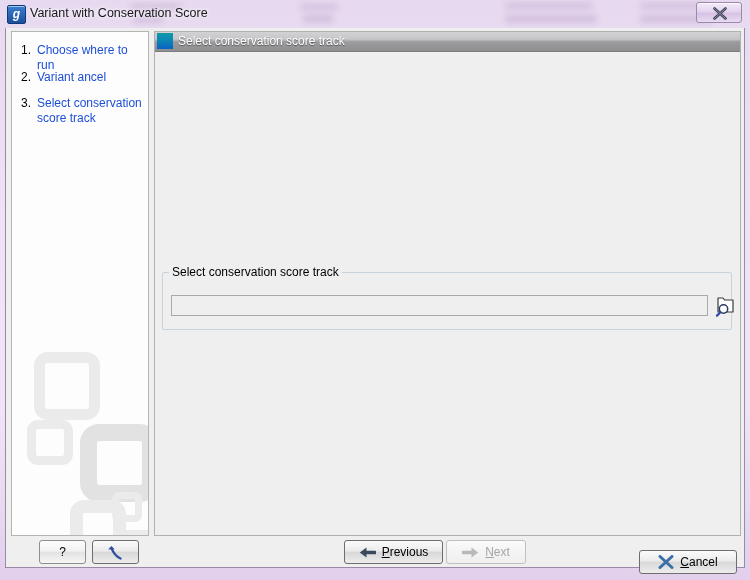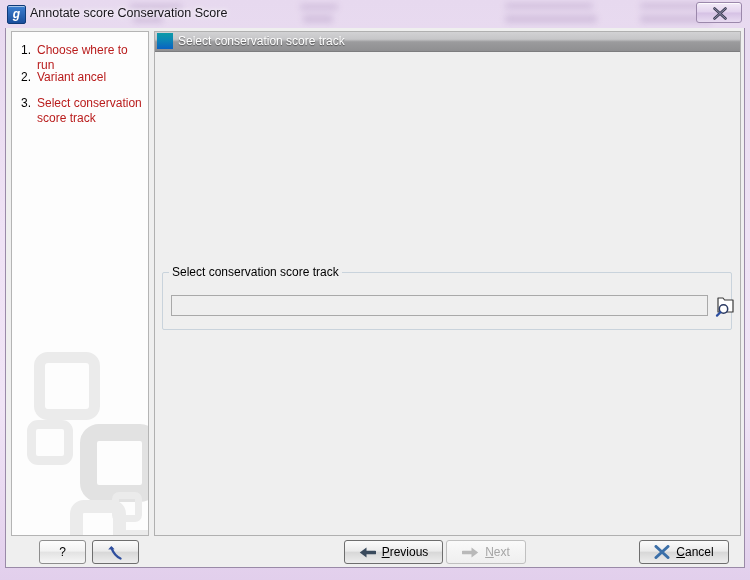--- a/index.html
+++ b/index.html
@@ -51,21 +51,21 @@
     position:absolute;left:5px;top:28px;width:740px;height:540px;
     background:#efefef;border:1px solid #9a8aa8;border-top:none;box-sizing:border-box;
   }
   
   #sidebar{
     position:absolute;left:5px;top:3px;width:138px;height:505px;
     background:#fdfdfd;border:1px solid #b4b4b4;box-sizing:border-box;overflow:hidden;
   }
   .step{position:absolute;left:9px;width:122px;display:flex;}
   .step .num{width:16px;flex:none;font-size:12px;color:#000;}
-  .step .lbl{font-size:12px;line-height:15px;color:#b91c1c;}
+  .step .lbl{font-size:12px;line-height:15px;color:#1d4ed8;}
   #step-0{top:11px;}
   #step-1{top:38px;}
   #step-2{top:64px;}
   
   #watermark{position:absolute;left:0;top:320px;width:138px;height:185px;overflow:hidden;}
   #watermark b{position:absolute;display:block;border-style:solid;border-color:#ebebeb;background:transparent;}
   
   #main-panel{
     position:absolute;left:148px;top:3px;width:587px;height:505px;
     background:#efefef;border:1px solid #b0b0b0;box-sizing:border-box;
@@ -116,42 +116,42 @@
     background:linear-gradient(180deg,#fbfbfb 0%,#ebebeb 45%,#d8d8d8 52%,#ededed 100%);
   }
   .btn.disabled{color:#a6a6a6;border-color:#c0c0c0;
     background:linear-gradient(180deg,#fafafa 0%,#f4f4f4 50%,#efefef 100%);cursor:default;}
   .btn u{text-decoration:underline;}
   #help-button{left:33px;top:2px;width:47px;}
   #reset-button{left:86px;top:2px;width:47px;}
   #previous-button{left:338px;top:2px;width:99px;}
   #next-button{left:440px;top:2px;width:80px;}
   #finish-button{left:535px;top:2px;width:95px;}
-  #cancel-button{left:633px;top:2px;width:90px;}
+  #cancel-button{left:633px;top:12px;width:98px;}
   .ico{display:inline-block;line-height:0;}
 </style>
 </head>
 <body>
 
 <div id="window-frame">
 
   <div id="glass-blur">
     <i style="left:130px;top:4px;width:52px;height:6px;"></i>
     <i style="left:133px;top:15px;width:30px;height:8px;"></i>
     <i style="left:300px;top:4px;width:38px;height:6px;"></i>
     <i style="left:303px;top:15px;width:30px;height:8px;"></i>
     <i style="left:505px;top:3px;width:88px;height:6px;"></i>
     <i style="left:505px;top:15px;width:92px;height:8px;"></i>
     <i style="left:640px;top:3px;width:68px;height:6px;"></i>
     <i style="left:640px;top:15px;width:72px;height:8px;"></i>
   </div>
 
   <div id="titlebar">
     <div id="title-icon">g</div>
-    <div id="title-text">Annotate score Conservation Score</div>
+    <div id="title-text">Variant with Conservation Score</div>
     <button id="close-button" title="Close">
       <svg width="16" height="13" viewBox="0 0 16 13">
         <path d="M2.5 1.5 L13.5 11.5 M13.5 1.5 L2.5 11.5" stroke="#3d3d52" stroke-width="2.6" stroke-linecap="round" fill="none"></path>
         <path d="M2.5 1.5 L13.5 11.5 M13.5 1.5 L2.5 11.5" stroke="#8f8fae" stroke-width="1" stroke-linecap="round" fill="none"></path>
       </svg>
     </button>
   </div>
 
   <div id="client">
 

